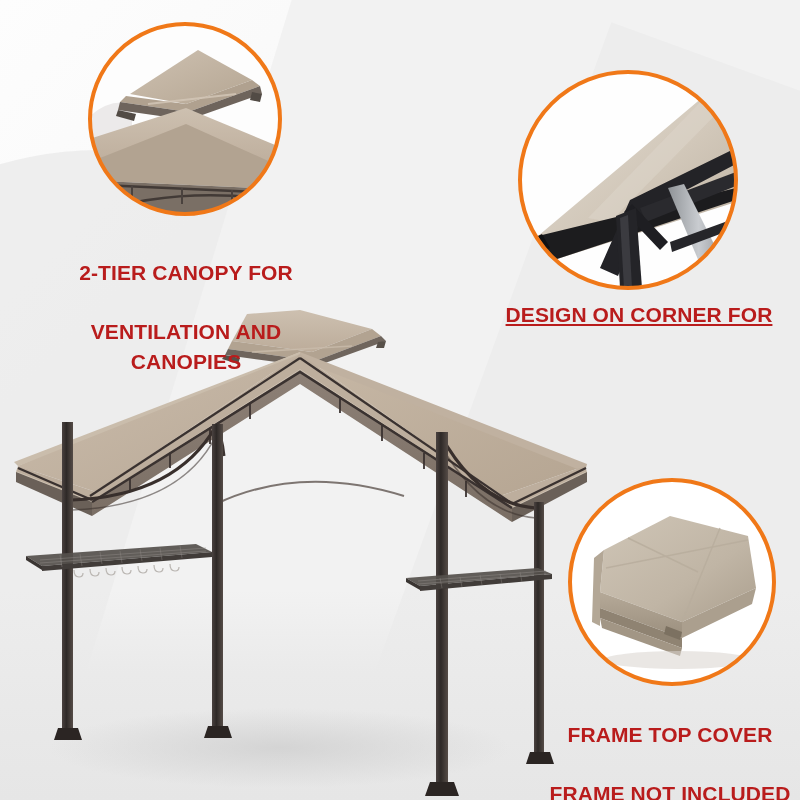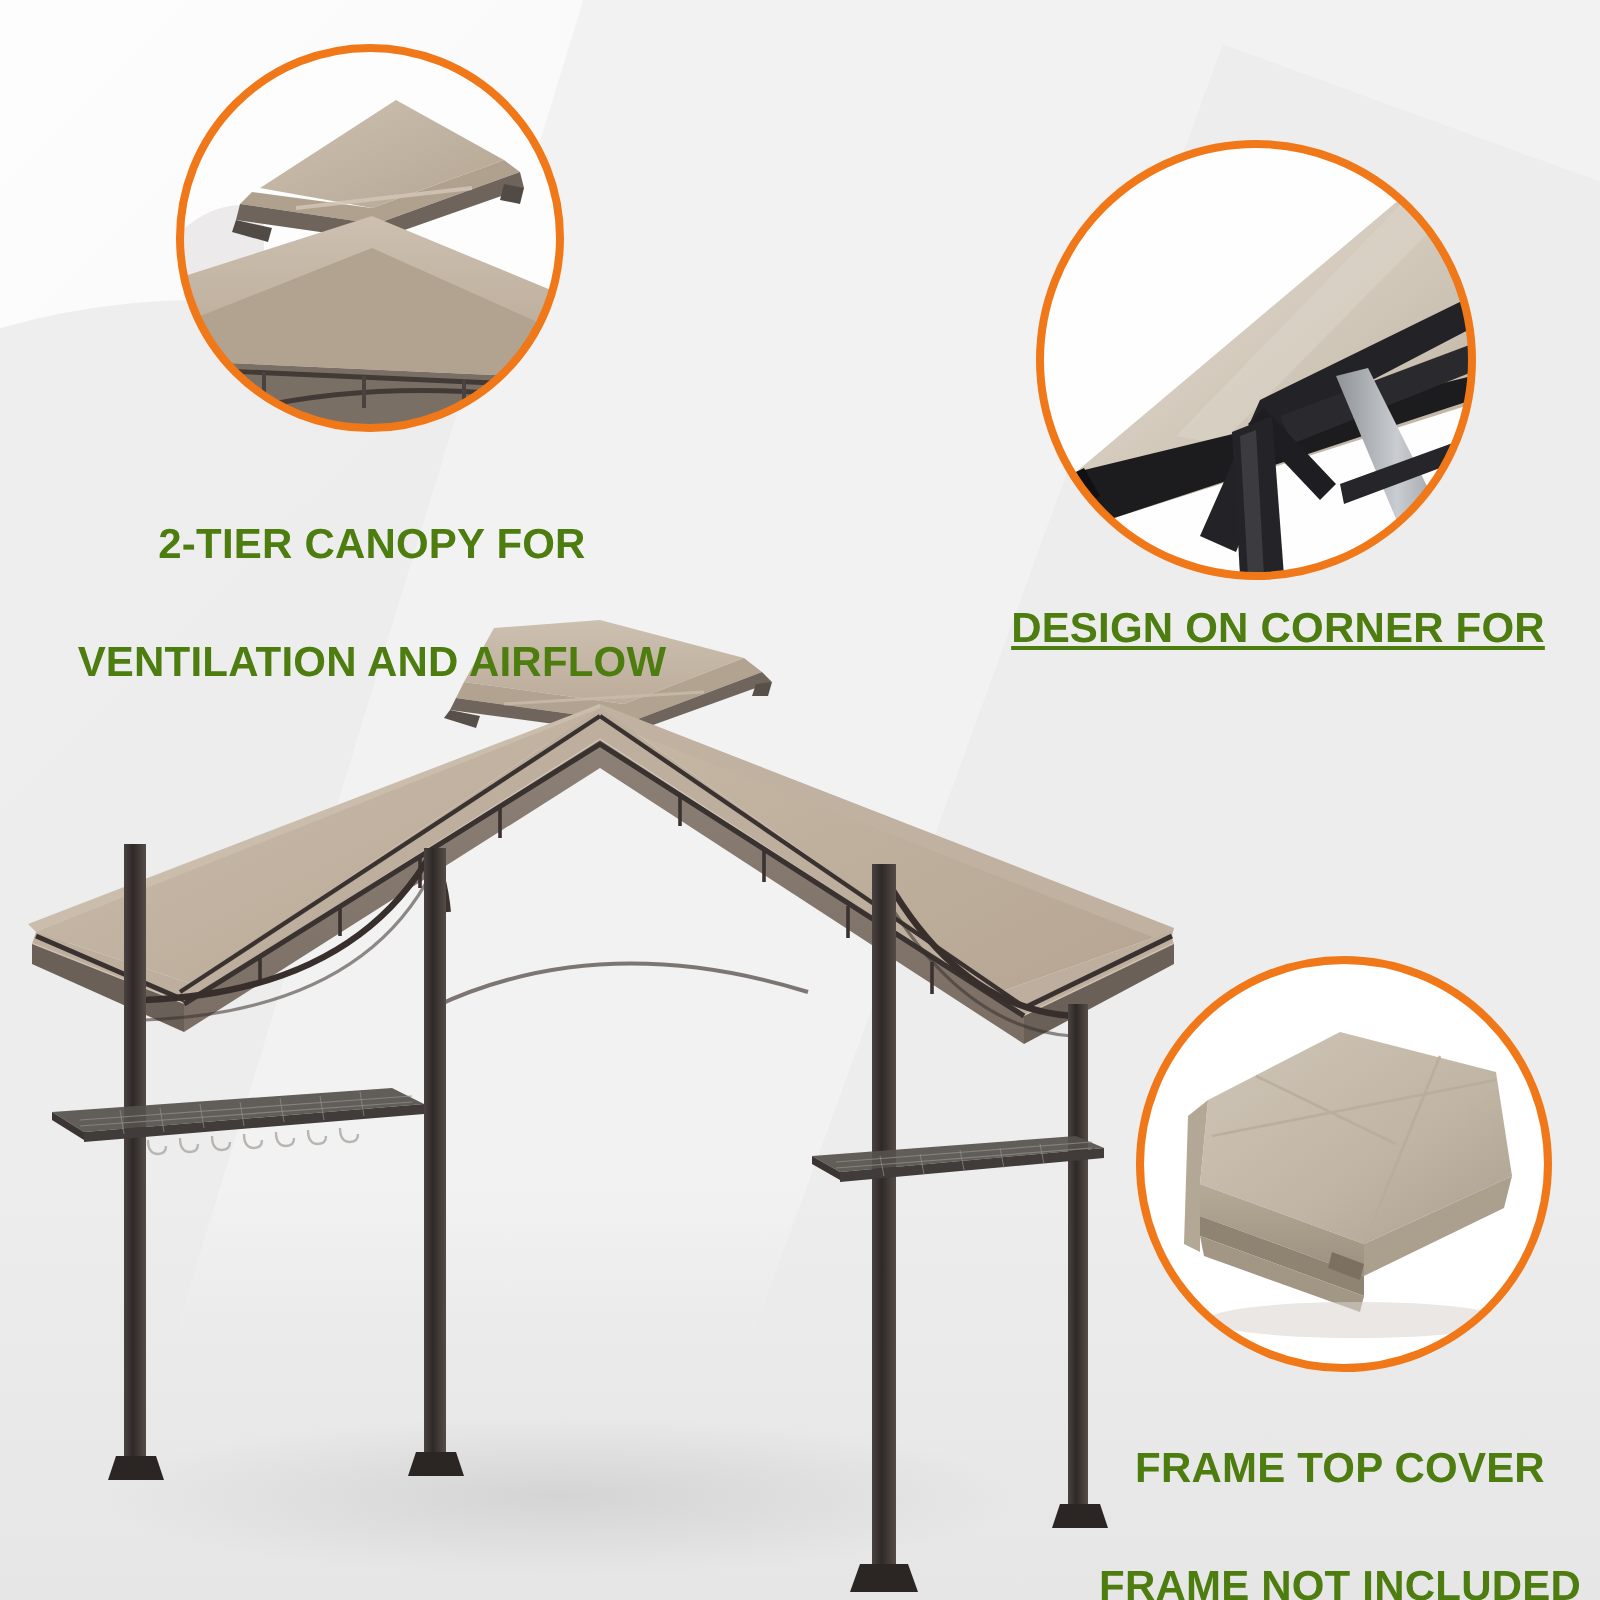--- a/index.html
+++ b/index.html
@@ -87,21 +87,21 @@
     position: absolute;
     border-radius: 50%;
     box-sizing: border-box;
     pointer-events: none;
   }
 
   
   .caption {
     position: absolute;
     text-align: center;
-    color: #4d7c0f;
+    color: #b91c1c;
     font-weight: bold;
     font-size: 21px;
     line-height: 1.42;
     letter-spacing: .1px;
     white-space: pre-line;
   }
   .caption .ln { display: block; }
 </style>
 </head>
 <body>
@@ -314,21 +314,21 @@
           <path d="M142,166 L142,182"></path>
         </g>
         <path d="M20,158 L36,176" stroke="#3d3634" stroke-width="3" fill="none"></path>
       </g>
     </svg>
   </div>
   <div class="ring" style="left:88px; top:22px; width:194px; height:194px; border:4px solid #F07818;"></div>
 
   <div class="caption" style="left:36px; top:228px; width:300px;">
     <span class="ln">2-TIER CANOPY FOR</span>
-    <span class="ln">VENTILATION AND AIRFLOW</span>
+    <span class="ln">VENTILATION AND CANOPIES</span>
   </div>
 
   <div class="callout" style="left:520px; top:72px; width:216px; height:216px;">
     <svg viewBox="0 0 216 216" xmlns="http://www.w3.org/2000/svg">
       <defs>
         <linearGradient id="c2fab" x1="0" y1="0" x2="1" y2="1">
           <stop offset="0%" stop-color="#e3ddd3"></stop>
           <stop offset="55%" stop-color="#d2c8ba"></stop>
           <stop offset="100%" stop-color="#bdb2a2"></stop>
         </linearGradient>

